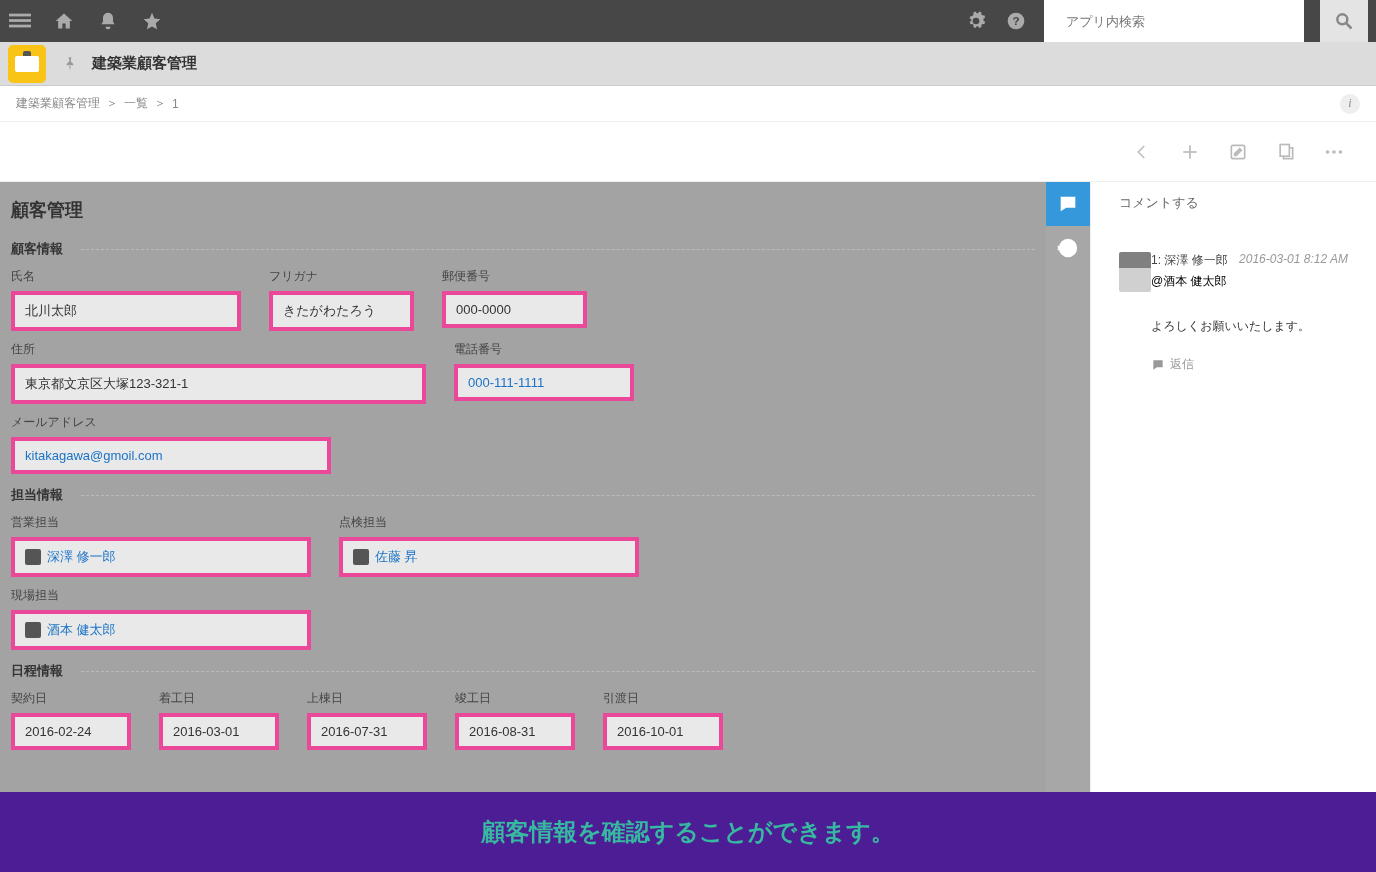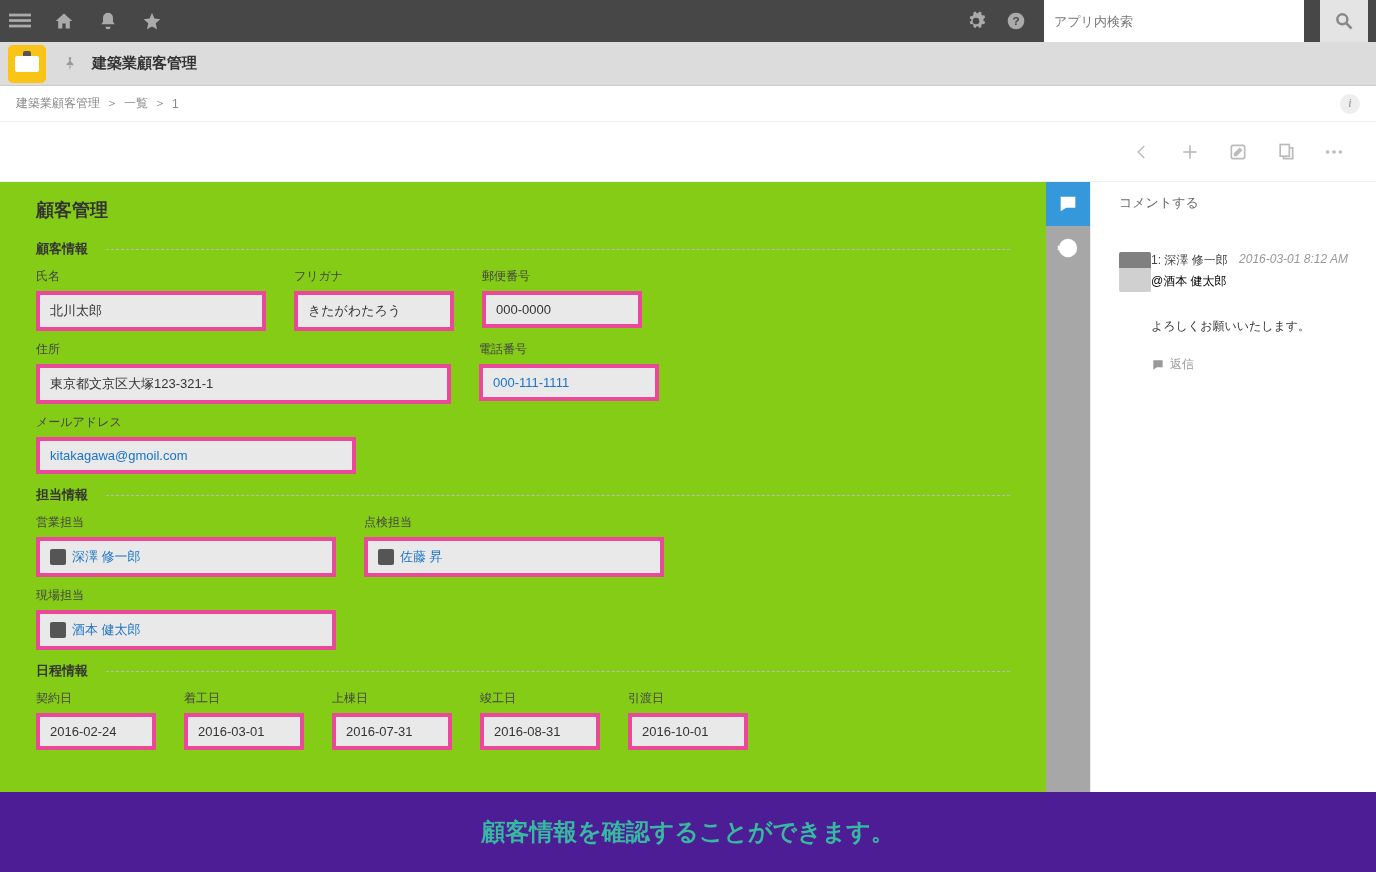--- a/index.html
+++ b/index.html
@@ -4,21 +4,21 @@
 <style>
 * { box-sizing: border-box; margin: 0; padding: 0; }
 body { font-family: "Hiragino Kaku Gothic Pro", "Meiryo", sans-serif; background: #fff; color: #333; font-size: 13px; width: 1376px; height: 872px; overflow: hidden; }
 
 
 .topbar { background: #474747; height: 42px; display: flex; align-items: center; padding: 0 8px; }
 .topbar .left { display: flex; gap: 20px; align-items: center; }
 .topbar .right { margin-left: auto; display: flex; gap: 16px; align-items: center; }
 .topbar .icon { color: #aaa; cursor: pointer; width: 24px; height: 24px; display: flex; align-items: center; justify-content: center; }
 .search-box { background: #fff; height: 42px; display: flex; align-items: center; width: 260px; }
-.search-box input { border: none; padding: 0 10px; font-size: 13px; flex: 1; outline: none; background: transparent; }
+.search-box input { border: none; padding: 0 22px; font-size: 13px; flex: 1; outline: none; background: transparent; }
 .search-btn { width: 48px; height: 42px; background: #e4e4e4; display: flex; align-items: center; justify-content: center; cursor: pointer; }
 
 
 .appbar { background: #dcdcdc; height: 44px; display: flex; align-items: center; padding: 0 8px; border-bottom: 1px solid #ccc; }
 .app-icon { width: 38px; height: 38px; background: #f9c415; border-radius: 5px; display: flex; align-items: center; justify-content: center; margin-right: 16px; position: relative; }
 .app-icon-inner { width: 24px; height: 16px; background: #fff; border-radius: 2px; position: relative; }
 .app-icon-inner::before { content:''; position:absolute; top:-5px; left:8px; width:8px; height:5px; background:#555; border-radius: 2px 2px 0 0; }
 .pin-icon { color: #888; margin-right: 14px; font-size: 18px; }
 .app-title { font-size: 15px; font-weight: bold; color: #333; }
 
@@ -26,41 +26,41 @@
 .crumb-row { background: #fff; height: 36px; display: flex; align-items: center; padding: 0 16px; border-bottom: 1px solid #eee; color: #888; font-size: 12px; }
 .crumb-row .sep { margin: 0 6px; }
 .crumb-row .info-tip { margin-left: auto; width: 20px; height: 20px; border-radius: 50%; background: #eee; color: #888; display: flex; align-items: center; justify-content: center; font-style: italic; font-family: serif; }
 
 
 .action-row { background: #fff; height: 60px; display: flex; align-items: center; justify-content: flex-end; gap: 24px; padding: 0 30px; border-bottom: 1px solid #eee; }
 .action-row .act { color: #bbb; cursor: pointer; width: 24px; height: 24px; display: flex; align-items: center; justify-content: center; }
 
 
 .main-split { display: flex; height: calc(100% - 42px - 44px - 36px - 60px - 80px); }
-.form-pane { flex: 1; background: #84cc16; padding: 16px 36px; overflow: hidden; }
+.form-pane { flex: 1; background: #a3a3a3; padding: 16px 11px; overflow: hidden; }
 .side-rail { width: 44px; background: #a7a7a7; display: flex; flex-direction: column; }
 .side-rail .tab { width: 44px; height: 44px; display: flex; align-items: center; justify-content: center; cursor: pointer; }
 .side-rail .tab.active { background: #3498db; }
 .side-rail .tab svg { fill: #fff; }
 .comment-pane { width: 286px; background: #fff; padding: 12px 28px; border-left: 1px solid #eee; }
 
 
 .page-section-title { font-size: 18px; font-weight: bold; margin-bottom: 18px; }
 .subsection { font-size: 13px; font-weight: bold; color: #333; margin: 12px 0 10px 0; position: relative; }
 .subsection::after { content:''; display: block; border-bottom: 1px dashed #bbb; position: absolute; left: 70px; right: 0; top: 50%; }
 .row { display: flex; gap: 28px; margin-bottom: 10px; flex-wrap: wrap; }
 .field { display: flex; flex-direction: column; }
 .field label { font-size: 12px; color: #444; margin-bottom: 6px; }
 .val { background: #e9e9e9; border: 4px solid #ec4899; padding: 7px 10px; font-size: 13px; min-height: 32px; display: flex; align-items: center; }
 .val.link { color: #1a73c7; }
 .user-chip { display: flex; align-items: center; gap: 6px; }
 .user-chip .av { width: 16px; height: 16px; background: #555; border-radius: 2px; display: inline-block; }
 .user-chip span { color: #1a73c7; }
 
-.w-sm { width: 230px; } .w-md { width: 300px; } .w-lg { width: 415px; } .w-xs { width: 160px; } .w-mail { width: 320px; } .w-date { width: 120px; }
+.w-sm { width: 230px; } .w-md { width: 300px; } .w-lg { width: 415px; } .w-xs { width: 145px; } .w-mail { width: 320px; } .w-date { width: 120px; }
 
 
 .comment-header { color: #666; font-size: 13px; margin-bottom: 40px; cursor: pointer; }
 .comment-item { display: flex; }
 .comment-item .avatar { width: 32px; height: 40px; background: linear-gradient(#808080 40%, #d0d0d0 40%); border-radius: 2px; flex-shrink: 0; }
 .comment-body { flex: 1; font-size: 12px; }
 .comment-meta { display: flex; justify-content: space-between; margin-bottom: 4px; color: #444; }
 .comment-meta .ts { color: #999; font-style: italic; }
 .mention { color: #000000; display: block; margin-bottom: 8px; }
 .comment-text { color: #333; line-height: 1.6; margin-bottom: 20px; }

